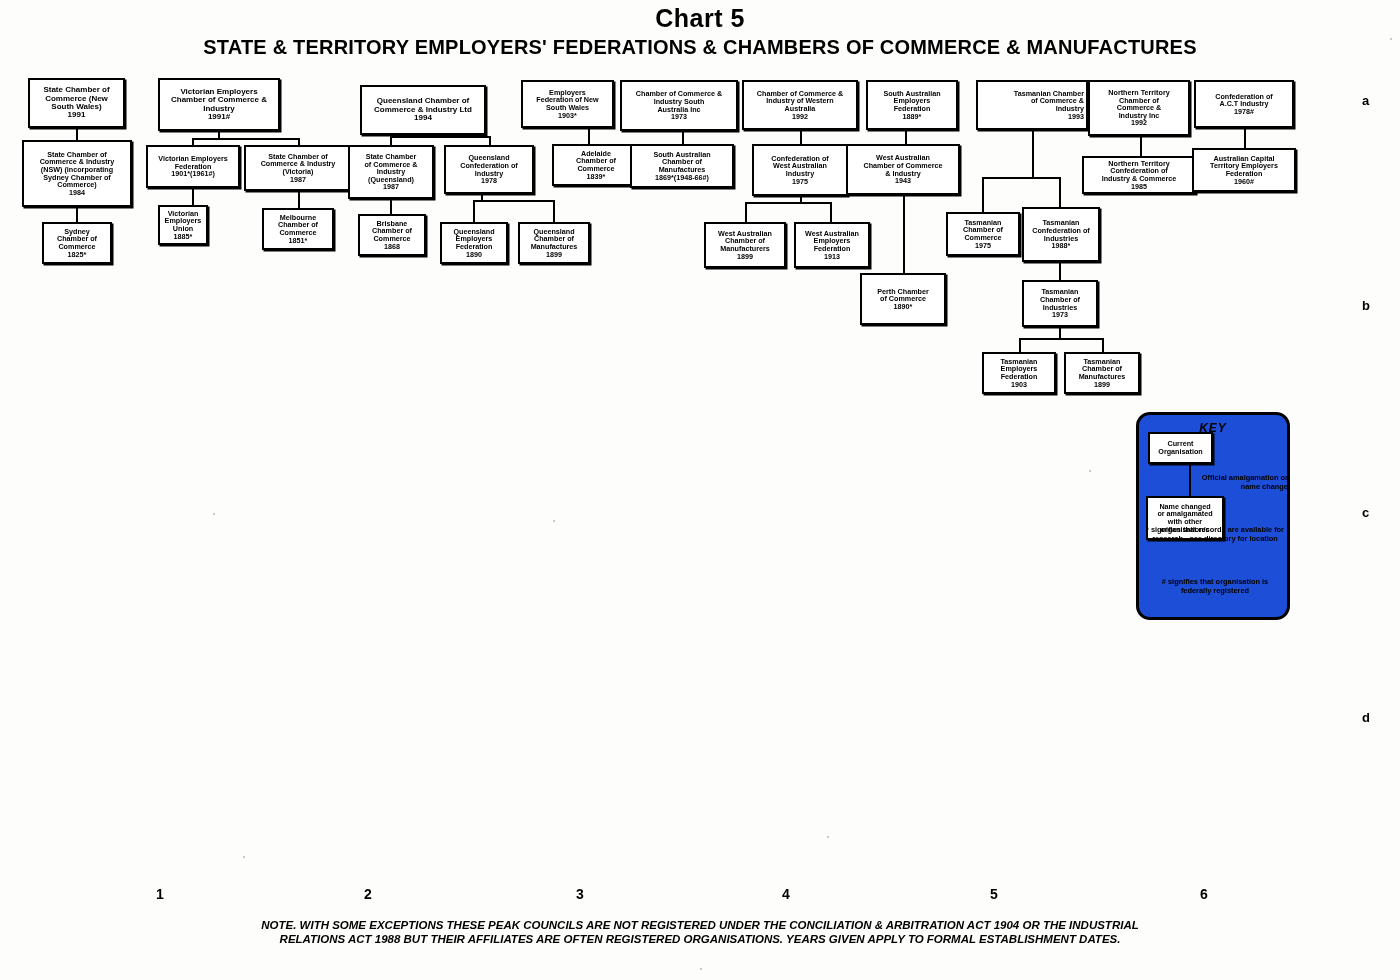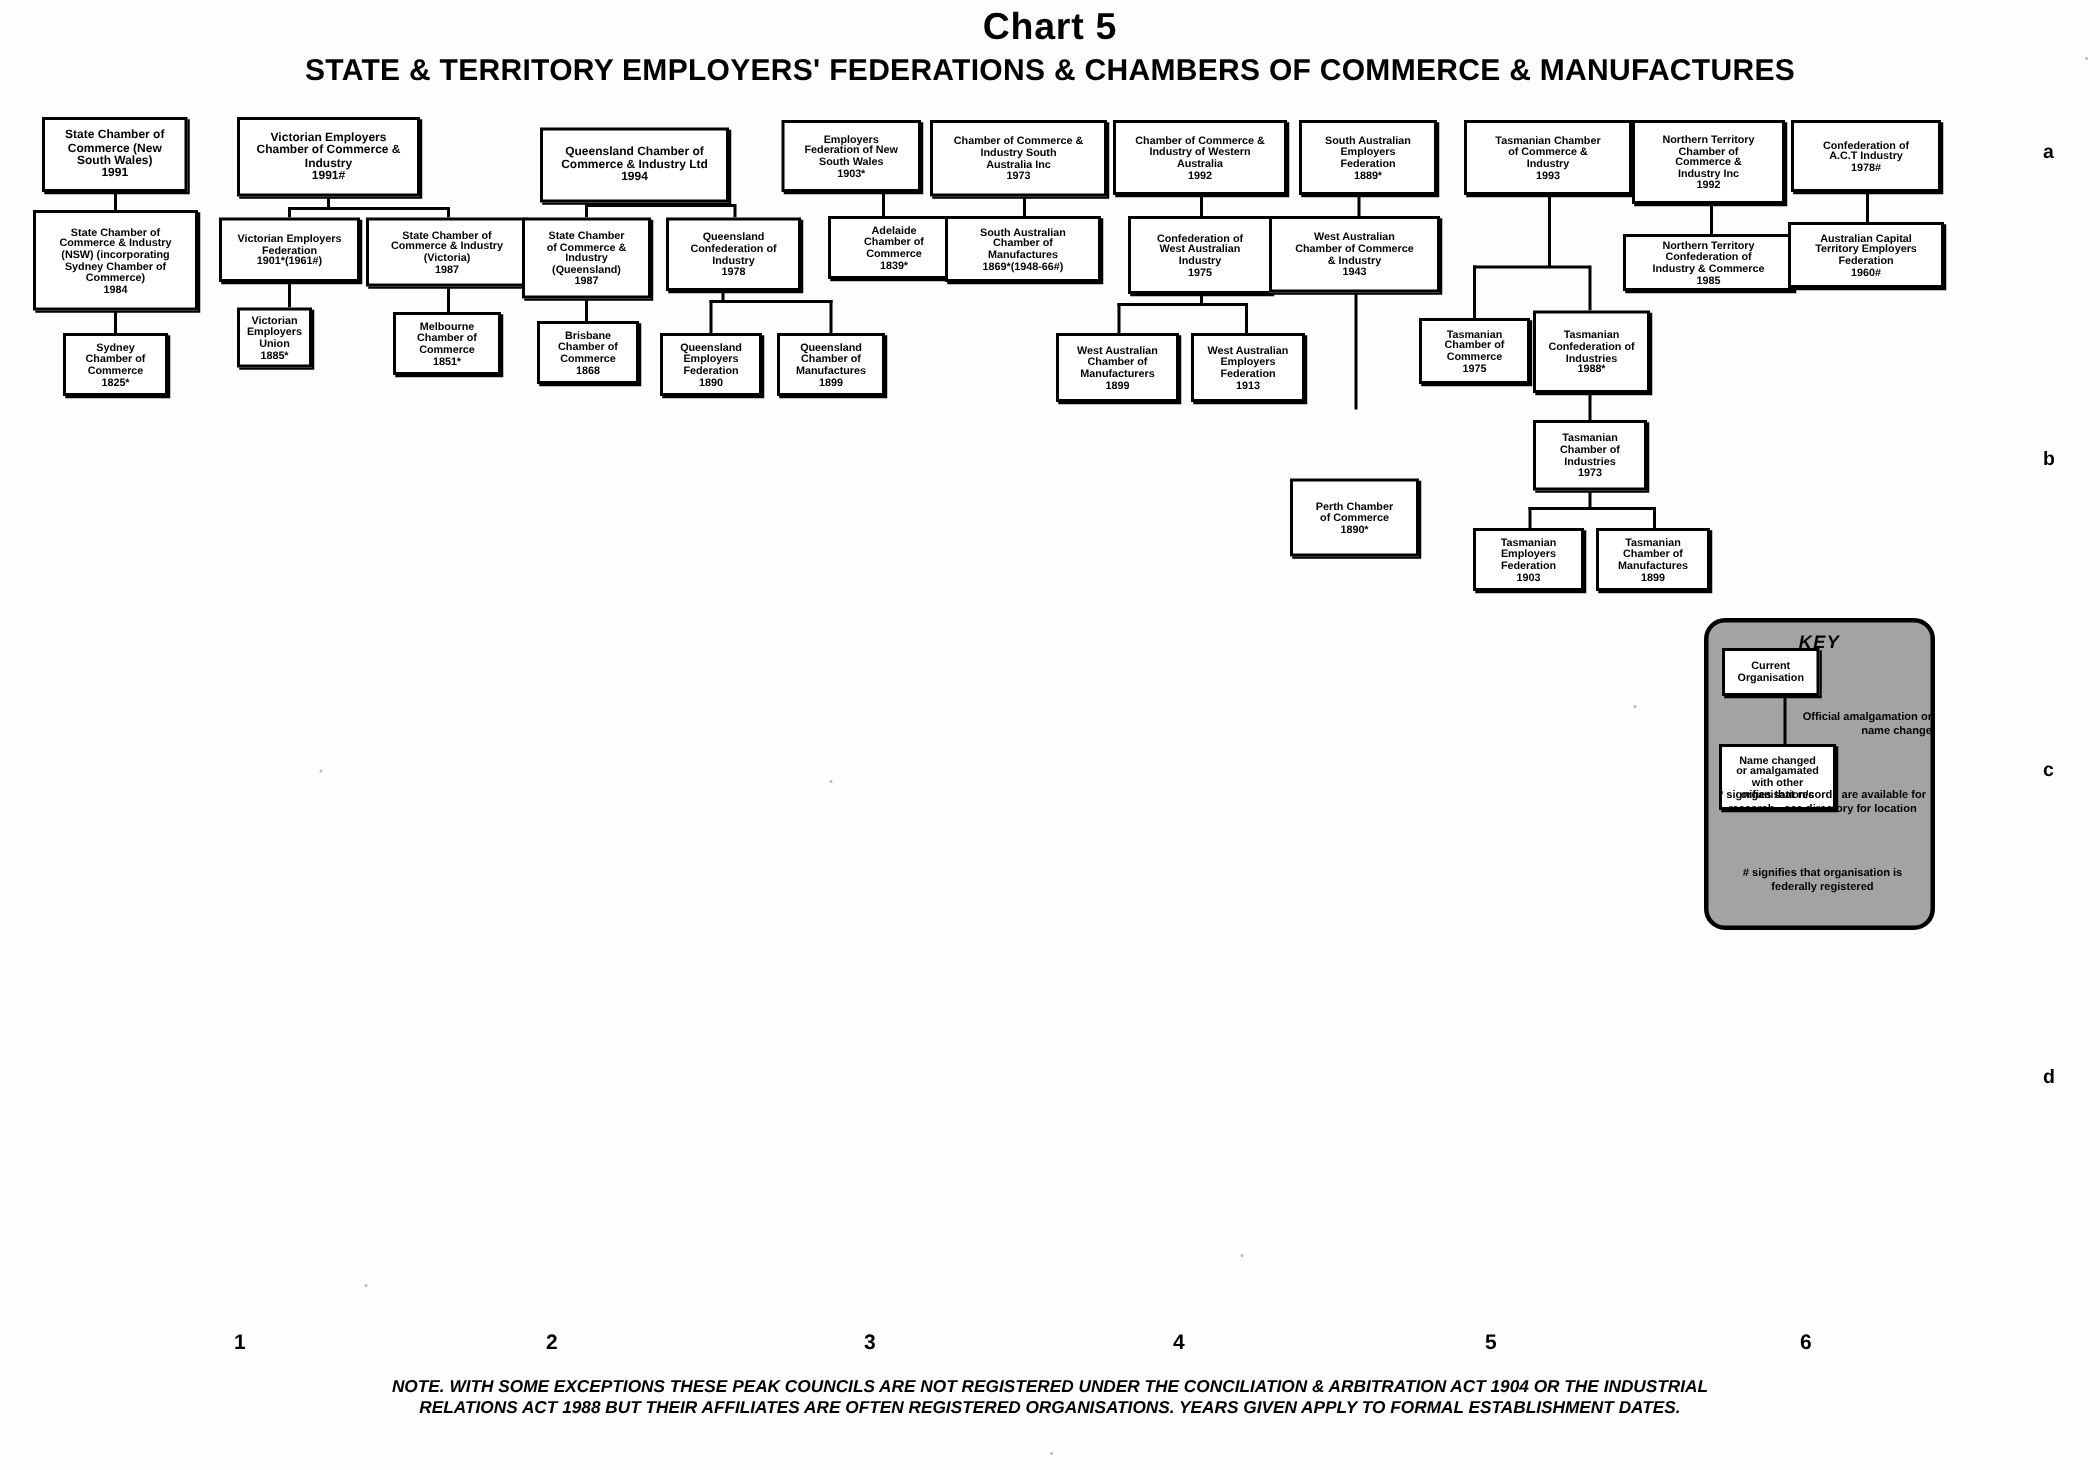--- a/index.html
+++ b/index.html
@@ -44,21 +44,21 @@
   
   .rowlabel{position:absolute;font-size:13px;font-weight:bold;font-style:normal;}
   
   .collabel{position:absolute;font-size:14px;font-weight:bold;}
 
   
   .keybox{
     position:absolute;
     border:3px solid #000;
     border-radius:14px;
-    background:#a3a3a3;
+    background:#1d4ed8;
     box-sizing:border-box;
   }
   .keytitle{
     position:absolute;left:0;top:6px;width:100%;
     text-align:center;font-size:12px;font-weight:bold;font-style:italic;
     letter-spacing:1px;
   }
   .keynote{
     position:absolute;font-size:7.4px;font-weight:bold;line-height:1.15;
     text-align:center;
@@ -287,27 +287,27 @@
 Employers
 Federation
 1889*</span>
     </div>
   <div class="node n7" style="left:846px;top:144px;width:114px;height:51px;">
       <span>West Australian
 Chamber of Commerce
 &amp; Industry
 1943</span>
     </div>
-  <div class="node n7" style="left:860px;top:273px;width:86px;height:52px;margin-top:46px;">
+  <div class="node n7" style="left:860px;top:273px;width:86px;height:52px;">
       <span>Perth Chamber
 of Commerce
 1890*</span>
     </div>
 
-  <div class="node n7" style="left:976px;top:80px;width:112px;height:50px;">
+  <div class="node n7" style="left:976px;top:80px;width:112px;height:50px;text-align:right;">
       <span>Tasmanian Chamber
 of Commerce &amp;
 Industry
 1993</span>
     </div>
   <div class="node n7" style="left:946px;top:212px;width:74px;height:44px;">
       <span>Tasmanian
 Chamber of
 Commerce
 1975</span>

